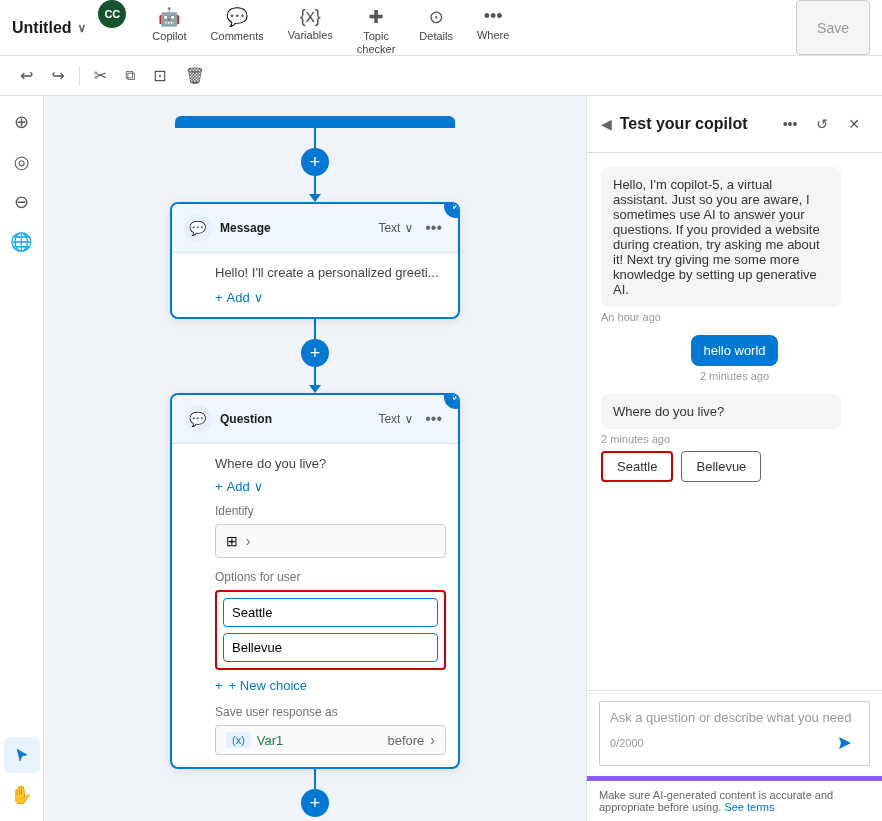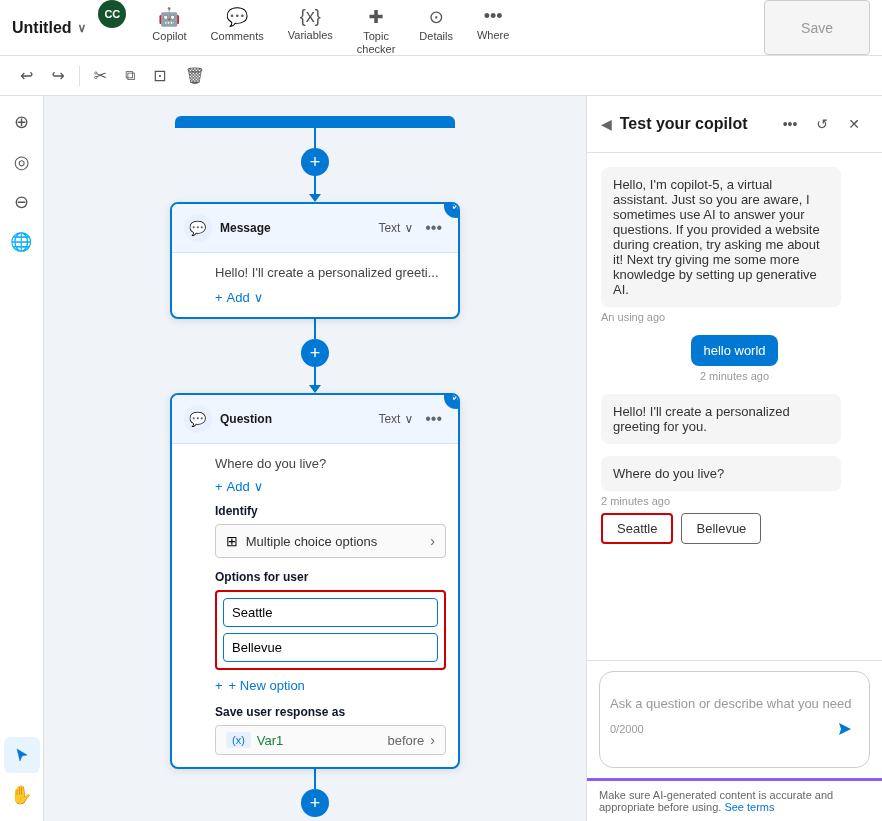--- a/index.html
+++ b/index.html
@@ -25,21 +25,21 @@
     }
     .toolbar-btn {
       display: flex; flex-direction: column; align-items: center;
       gap: 2px; padding: 6px 10px; border: none; background: transparent;
       cursor: pointer; color: #444; font-size: 11px; border-radius: 4px;
       min-width: 48px;
     }
     .toolbar-btn .icon { font-size: 18px; color: #555; }
     .save-btn {
       margin-left: auto;
-      padding: 6px 36px; border: 1px solid #ccc;
+      padding: 6px 20px; border: 1px solid #ccc;
       background: #f5f5f5; color: #999;
       border-radius: 4px; font-size: 14px; cursor: not-allowed;
     }
 
     
     .toolbar2 {
       display: flex; align-items: center; height: 40px;
       background: #fff; border-bottom: 1px solid #e0e0e0;
       padding: 0 12px; gap: 2px;
     }
@@ -132,21 +132,21 @@
     .card-body { padding: 12px; margin-left: 31px; }
     .card-text { color: #444; font-size: 13px; margin-bottom: 10px; }
     .add-link {
       display: flex; align-items: center; gap: 4px;
       color: #0078d4; font-size: 13px; cursor: pointer;
     }
 
     
     .question-label { font-size: 13px; color: #444; margin-bottom: 8px; }
     .identify-section { margin-top: 10px; }
-    .section-label { font-size: 12px; color: #0f172a; font-weight: 700; margin-bottom: 6px; }
+    .section-label { font-size: 12px; color: #737373; font-weight: 400; margin-bottom: 6px; }
     .identify-row {
       display: flex; align-items: center;
       border: 1px solid #ccc; border-radius: 4px; padding: 8px 10px;
       background: #fafafa; cursor: pointer;
     }
     .identify-icon { font-size: 14px; margin-right: 8px; }
     .identify-text { flex: 1; font-size: 13px; color: #333; }
     .identify-chevron { color: #666; }
 
     .options-section { margin-top: 12px; }
@@ -227,36 +227,36 @@
       padding: 6px 14px; border: 1px solid #666; border-radius: 4px;
       background: #fff; font-size: 13px; cursor: pointer;
       color: #333;
     }
     .choice-btn:first-child { border: 2px solid #c00; }
 
     .cp-input-area {
       border-top: 1px solid #e0e0e0; padding: 10px 12px;
     }
     .cp-input-box {
-      border: 1px solid #ccc; border-radius: 14px; padding: 24px 10px;
+      border: 1px solid #ccc; border-radius: 2px; padding: 8px 10px;
       font-size: 13px; color: #999; position: relative;
       min-height: 50px;
     }
     .cp-input-row {
       display: flex; align-items: center; margin-top: 4px;
     }
     .cp-char-count { font-size: 11px; color: #999; flex: 1; }
     .cp-send {
       width: 28px; height: 28px; border: none; background: transparent;
       cursor: pointer; color: #0078d4; font-size: 16px;
       display: flex; align-items: center; justify-content: center;
     }
     .cp-footer {
       padding: 8px 12px; font-size: 11px; color: #666;
-      border-top: 3px solid #8b5cf6;
+      border-top: 5px solid #8b5cf6;
     }
     .cp-footer a { color: #0078d4; text-decoration: none; }
   </style>
 </head>
 <body>
 
 <div class="toolbar">
   <span class="toolbar-title">
     <span>Untitled</span>
     <span class="title-chevron">∨</span>
@@ -370,38 +370,37 @@
           <div class="add-link">
             <span>+</span>
             <span>Add</span>
             <span>∨</span>
           </div>
 
           <div class="identify-section">
             <div class="section-label">Identify</div>
             <div class="identify-row">
               <span class="identify-icon">⊞</span>
-              <span class="identify-text">Multiple choice options</span>
               <span class="identify-chevron">›</span>
             </div>
           </div>
 
           <div class="options-section">
             <div class="section-label">Options for user</div>
             <div class="options-box">
               <div class="option-input">
                 <input type="text" value="Seattle" style="">
               </div>
               <div class="option-input">
                 <input type="text" value="Bellevue" style="">
               </div>
             </div>
             <div class="new-option">
               <span>+</span>
-              <span>+ New option</span>
+              <span>+ New choice</span>
             </div>
           </div>
 
           <div class="save-response">
             <div class="section-label">Save user response as</div>
             <div class="var-row">
               <span class="var-tag">(x)</span>
               <span class="var-name">Var1</span>
               <span class="var-choice">before</span>
               <span class="var-chevron">›</span>
@@ -427,31 +426,28 @@
         <button class="cp-action-btn">•••</button>
         <button class="cp-action-btn">↺</button>
         <button class="cp-action-btn">✕</button>
       </div>
     </div>
 
     <div class="cp-messages">
 
       <div class="msg-bot-wrap">
         <div class="msg-bot">Hello, I'm copilot-5, a virtual assistant. Just so you are aware, I sometimes use AI to answer your questions. If you provided a website during creation, try asking me about it! Next try giving me some more knowledge by setting up generative AI.</div>
-        <div class="msg-time">An using ago</div>
+        <div class="msg-time">An hour ago</div>
       </div>
 
       <div class="msg-user-wrap">
         <div class="msg-user">hello world</div>
         <div class="msg-time" style="text-align:right;">2 minutes ago</div>
       </div>
 
-      <div class="msg-bot-wrap">
-        <div class="msg-bot">Hello! I'll create a personalized greeting for you.</div>
-      </div>
 
       <div class="msg-bot-wrap">
         <div class="msg-bot">Where do you live?</div>
         <div class="msg-time">2 minutes ago</div>
         <div class="choice-buttons">
           <button class="choice-btn">Seattle</button>
           <button class="choice-btn">Bellevue</button>
         </div>
       </div>
     </div>

